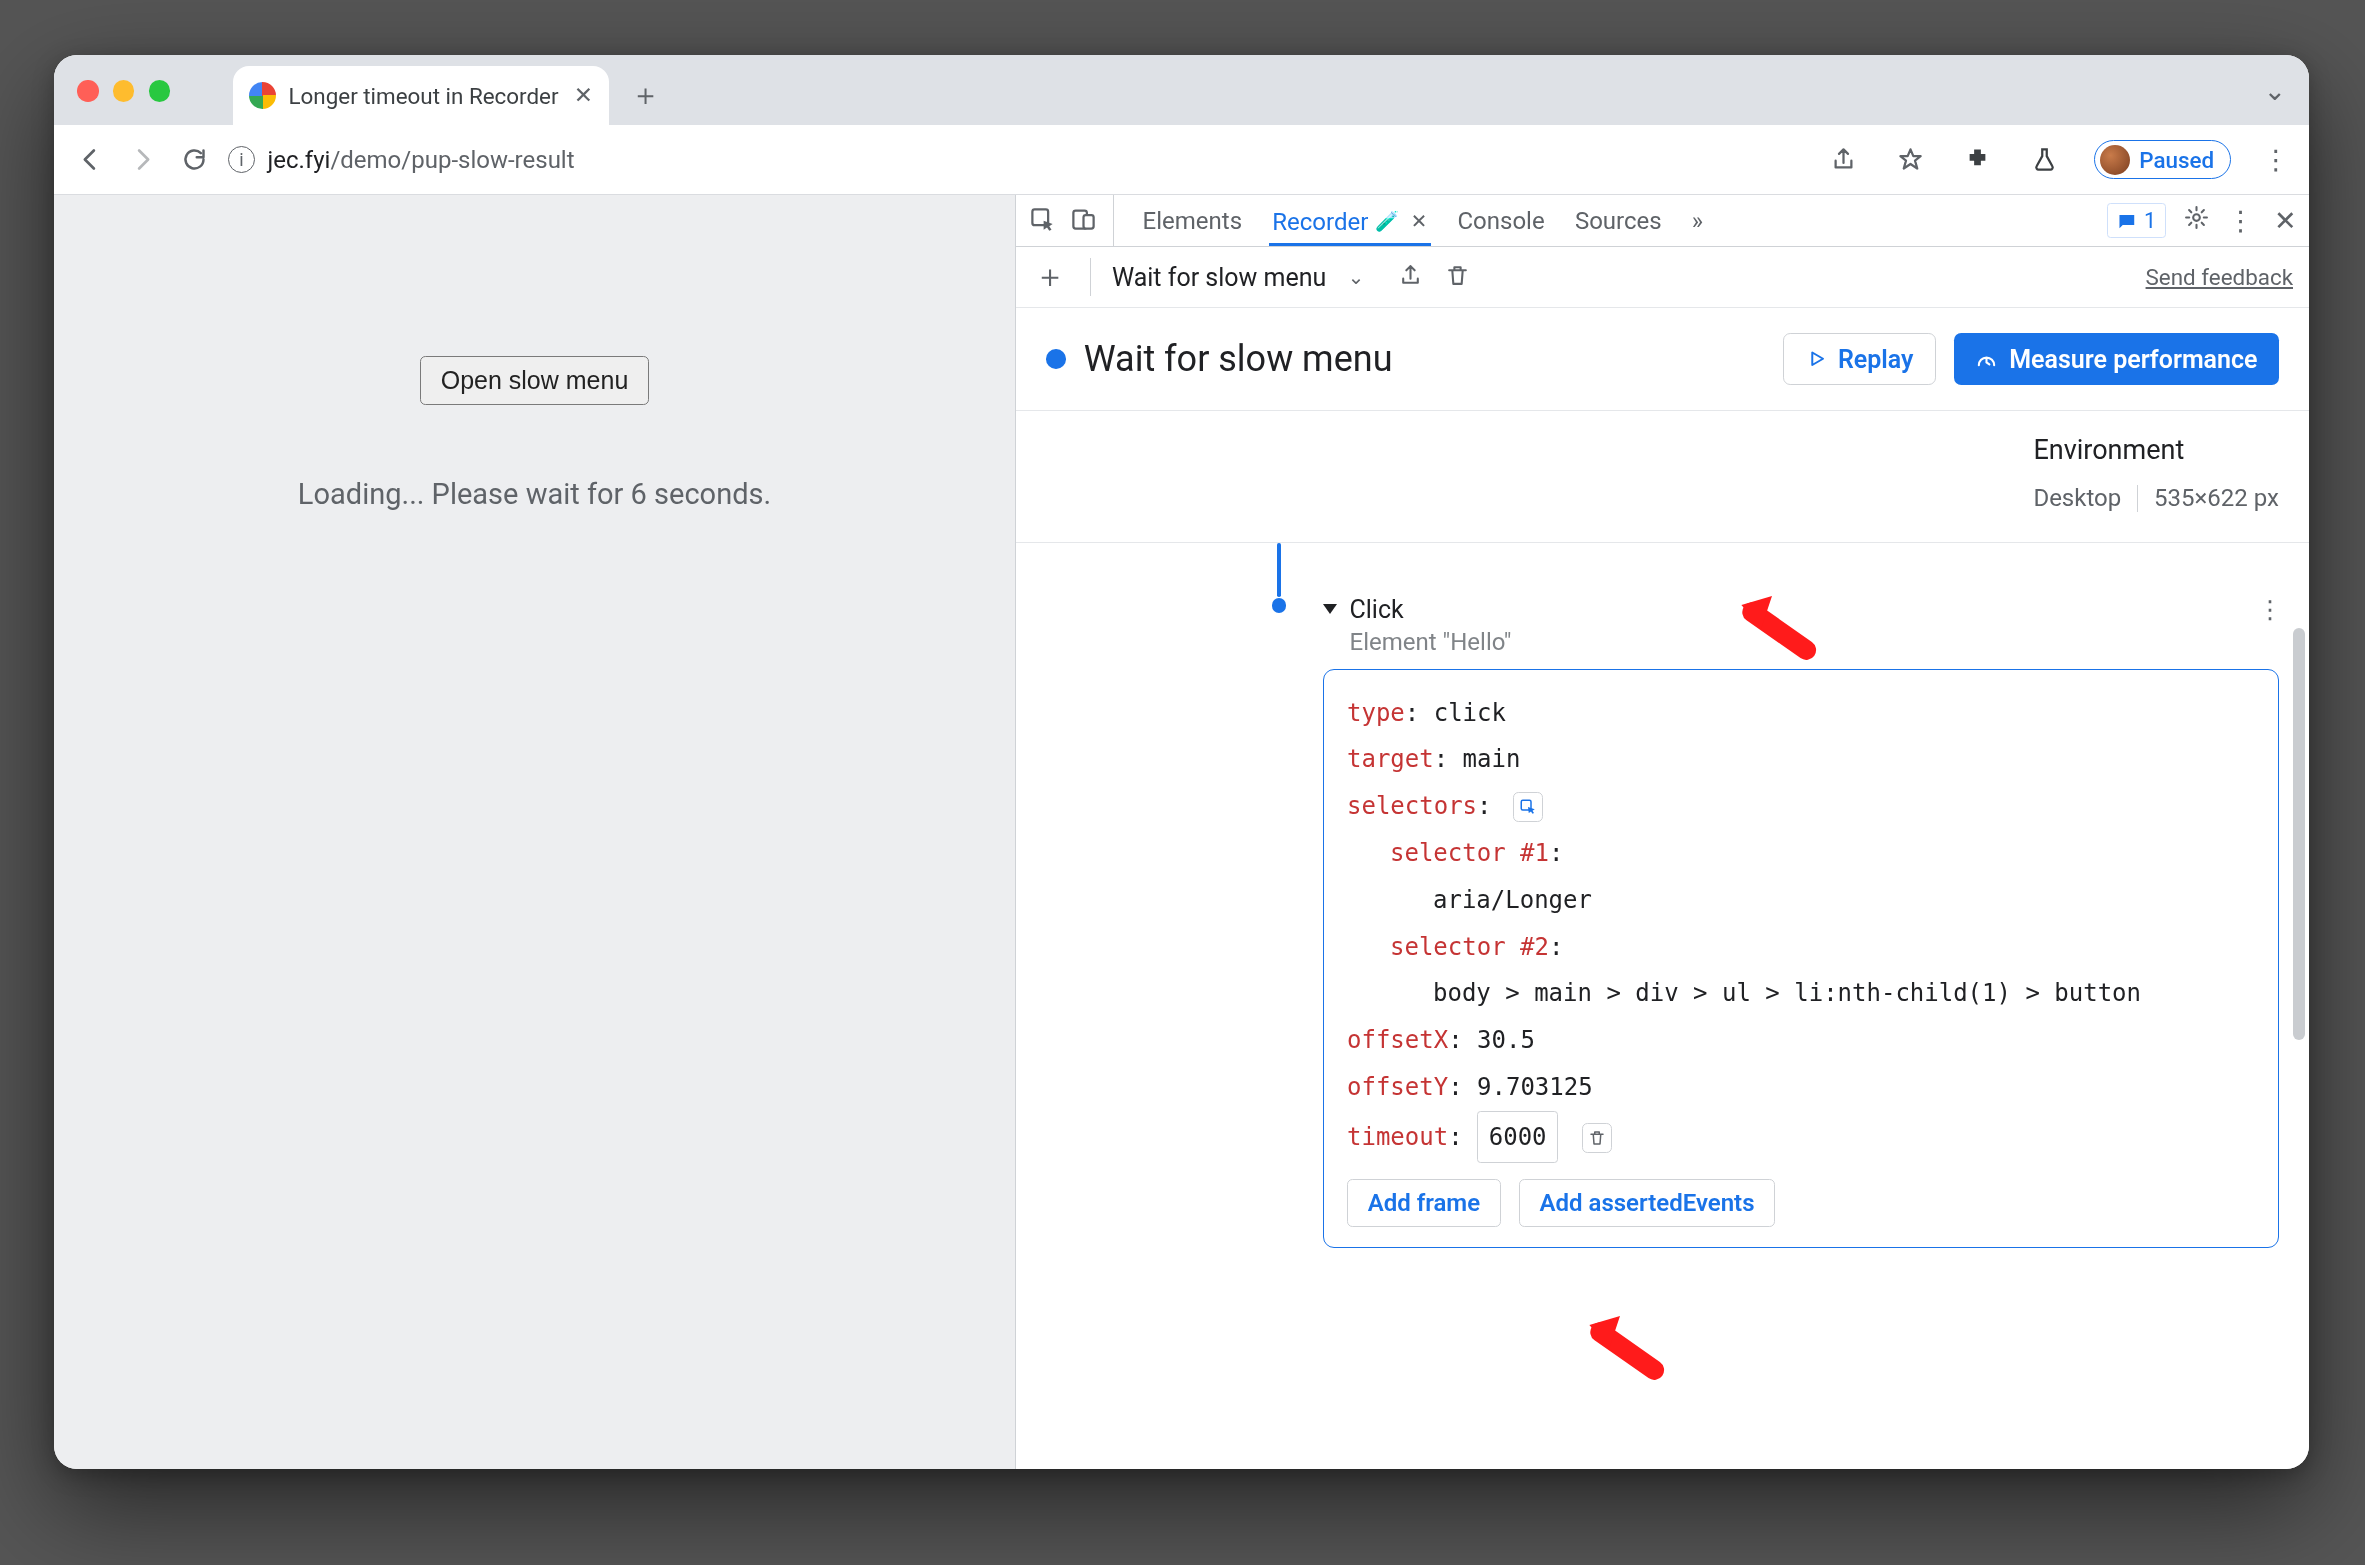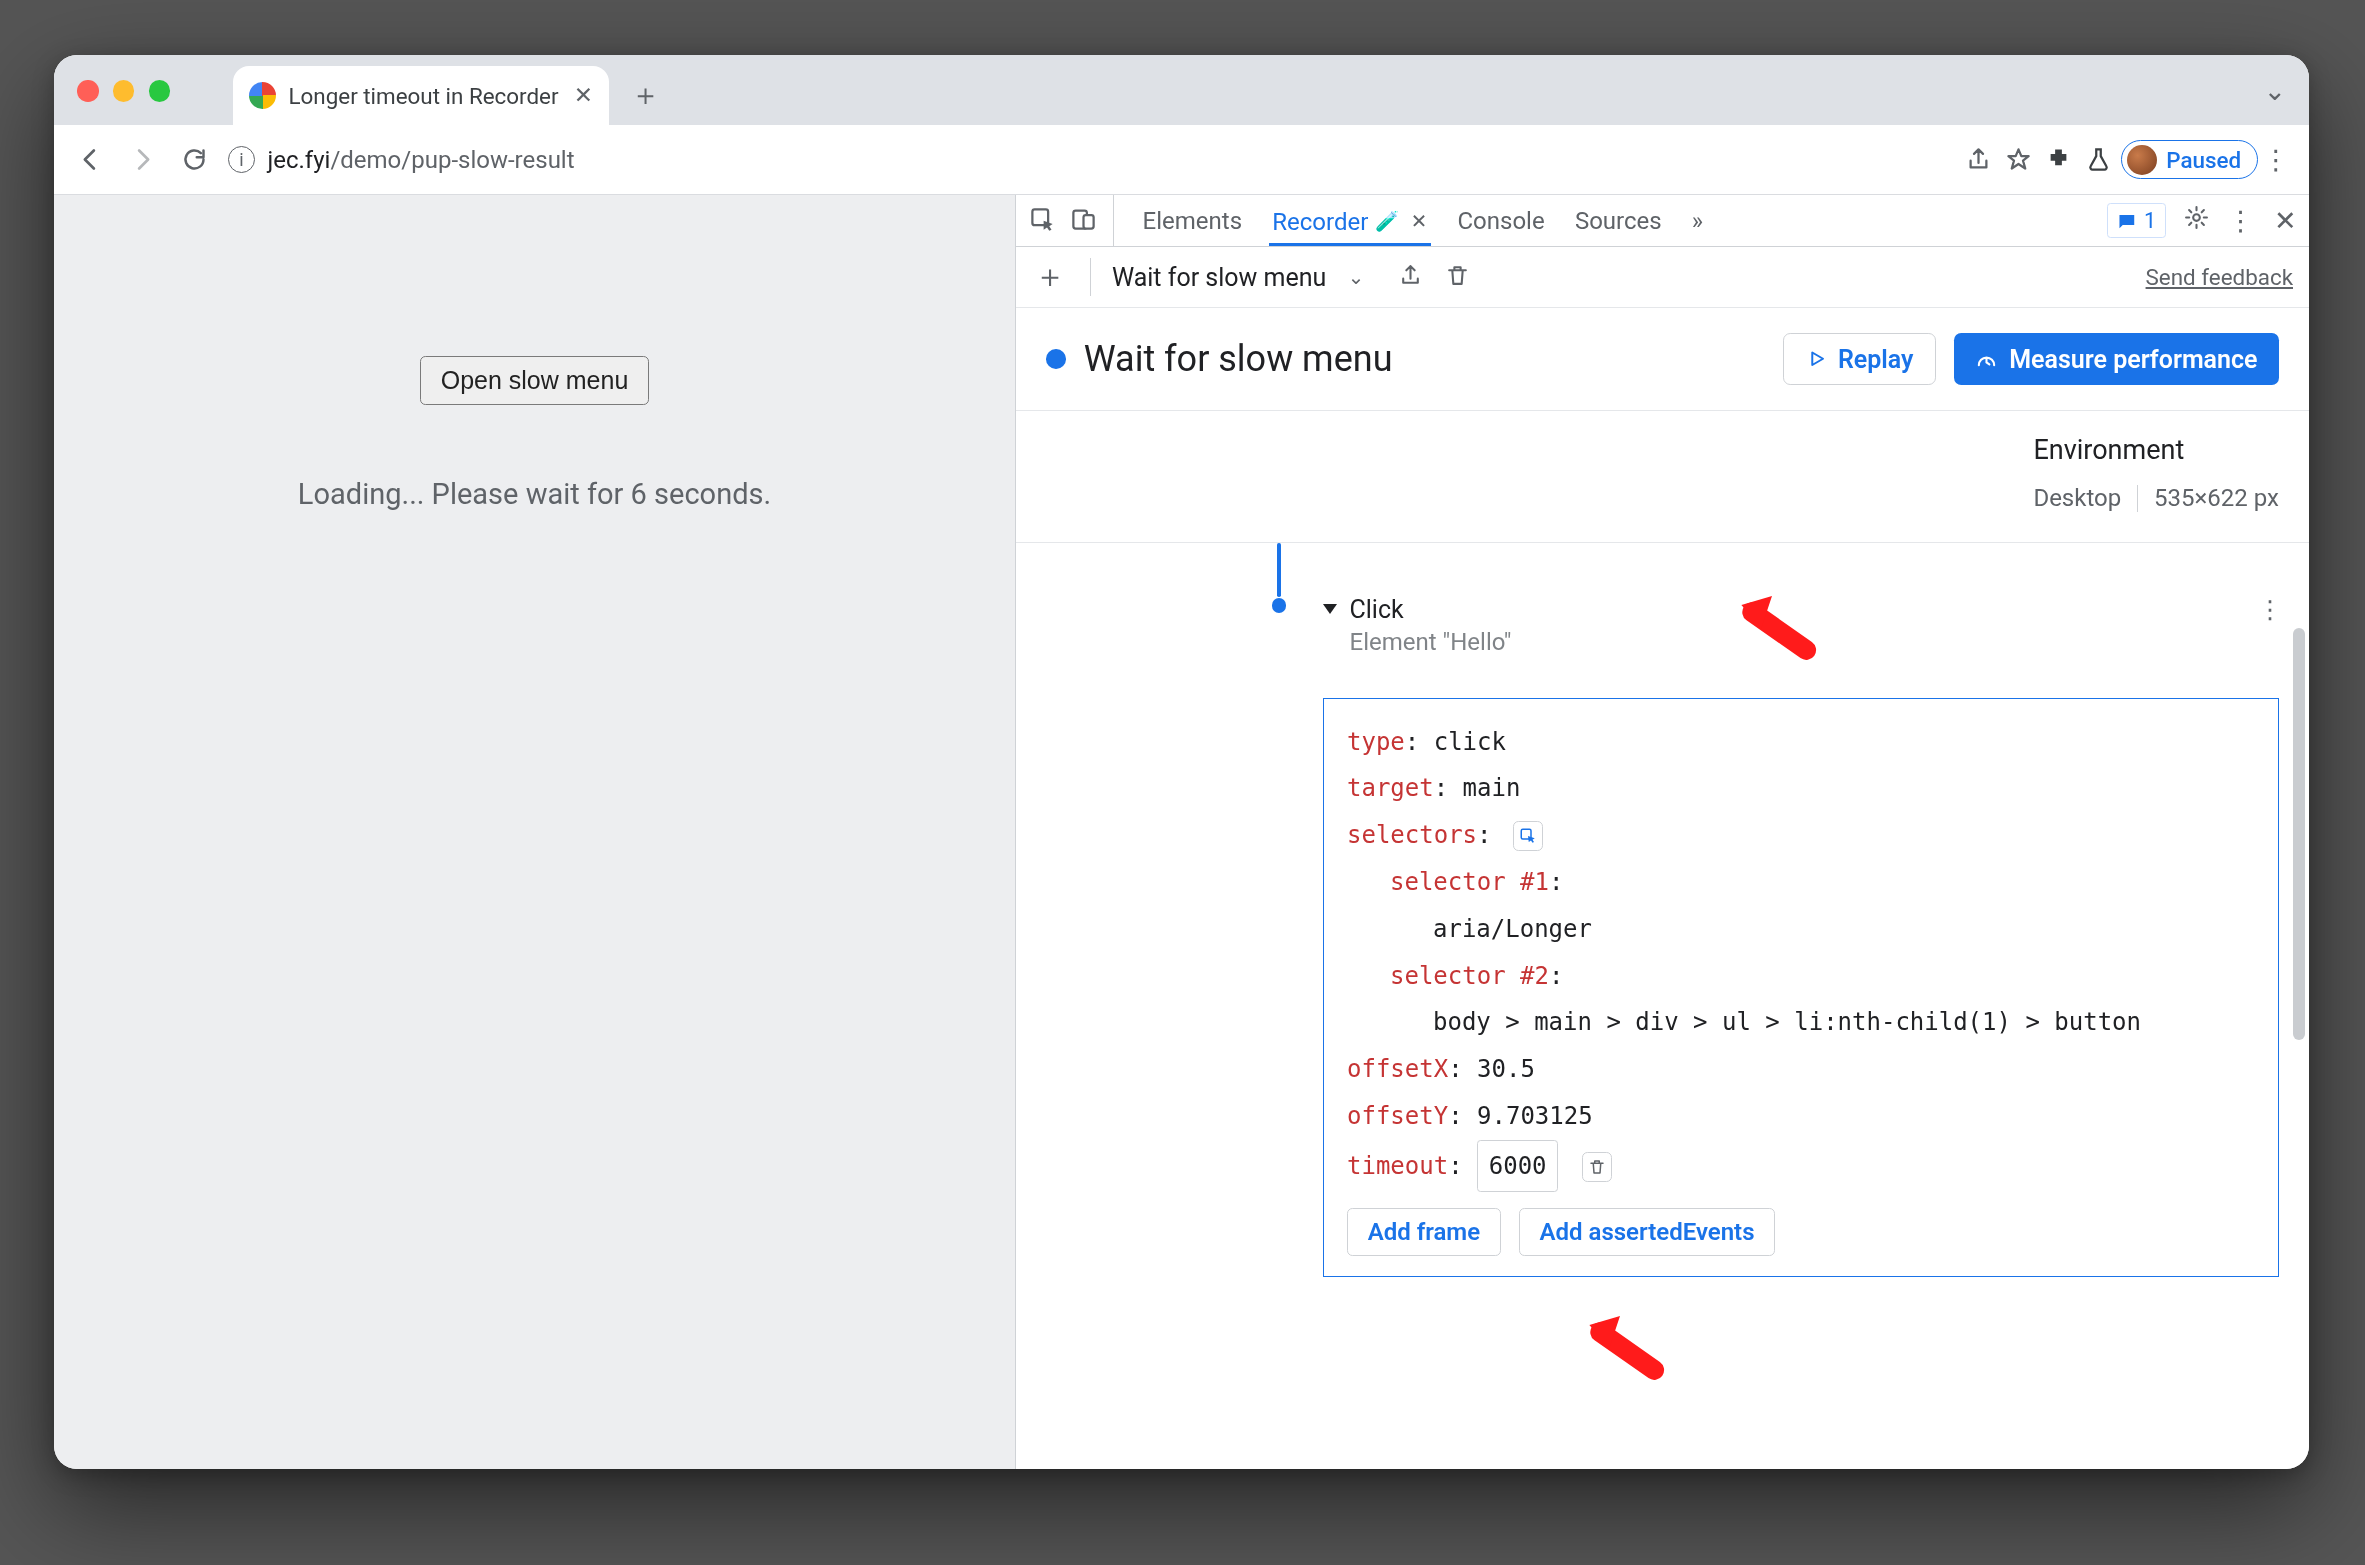--- a/index.html
+++ b/index.html
@@ -88,21 +88,21 @@
   .omnibox{
     flex:1;display:flex;align-items:center;gap:12.5px;
     font-size:24px;color:#202124;
   }
   .omnibox .info{
     width:27px;height:27px;border:1.8px solid #5f6368;border-radius:50%;
     display:flex;align-items:center;justify-content:center;font-size:18px;color:#5f6368;
   }
   .omnibox .host{color:#202124}
   .omnibox .path{color:#5f6368}
-  .right-icons{display:flex;align-items:center;gap:4px;}
+  .right-icons{display:flex;align-items:center;gap:31px;}
   .paused-chip{
     display:flex;align-items:center;gap:9px;
     border:1.8px solid #1a73e8;border-radius:21.5px;padding:3.6px 16px 3.6px 5.4px;
     color:#1a73e8;font-size:22.4px;font-weight:500;
   }
   .avatar{width:30px;height:30px;border-radius:50%;background:radial-gradient(circle at 35% 35%, #c97b4a, #7a3d1f);}
   .kebab{font-size:27px;color:#5f6368;letter-spacing:1.8px;}
   
   .content{
     flex:1;display:flex;min-height:0;
@@ -182,21 +182,21 @@
   .tl-dot{
     position:absolute;left:256px;top:55px;width:14.3px;height:14.3px;border-radius:50%;background:#1a73e8;
   }
   .step-head{
     margin-left:277px;display:flex;align-items:flex-start;gap:12.5px;font-size:25px;color:#202124;position:relative;
   }
   .step-caret{border-left:7.2px solid transparent;border-right:7.2px solid transparent;border-top:10.7px solid #202124;margin-top:9px;}
   .step-sub{color:#808488;font-size:24px;margin-top:3.6px;}
   .step-kebab{position:absolute;right:-3.6px;top:0;font-size:25px;color:#5f6368;}
   .step-body{
-    margin-left:277px;margin-top:42px;border:1.8px solid #1a73e8;border-radius:0;
+    margin-left:277px;margin-top:13px;border:1.8px solid #1a73e8;border-radius:11px;
     padding:19.7px 23px;font-family:ui-monospace,Menlo,Consolas,monospace;font-size:24px;line-height:1.95;
     color:#202124;background:#fff;
   }
   .k{color:#c53434;}
   .indent1{padding-left:43px;}
   .indent2{padding-left:86px;}
   .sel-btn{
     display:inline-flex;width:30px;height:30px;border:0.9px solid #cfd2d6;border-radius:5.4px;
     align-items:center;justify-content:center;vertical-align:middle;margin-left:7.2px;color:#1a73e8;
   }

